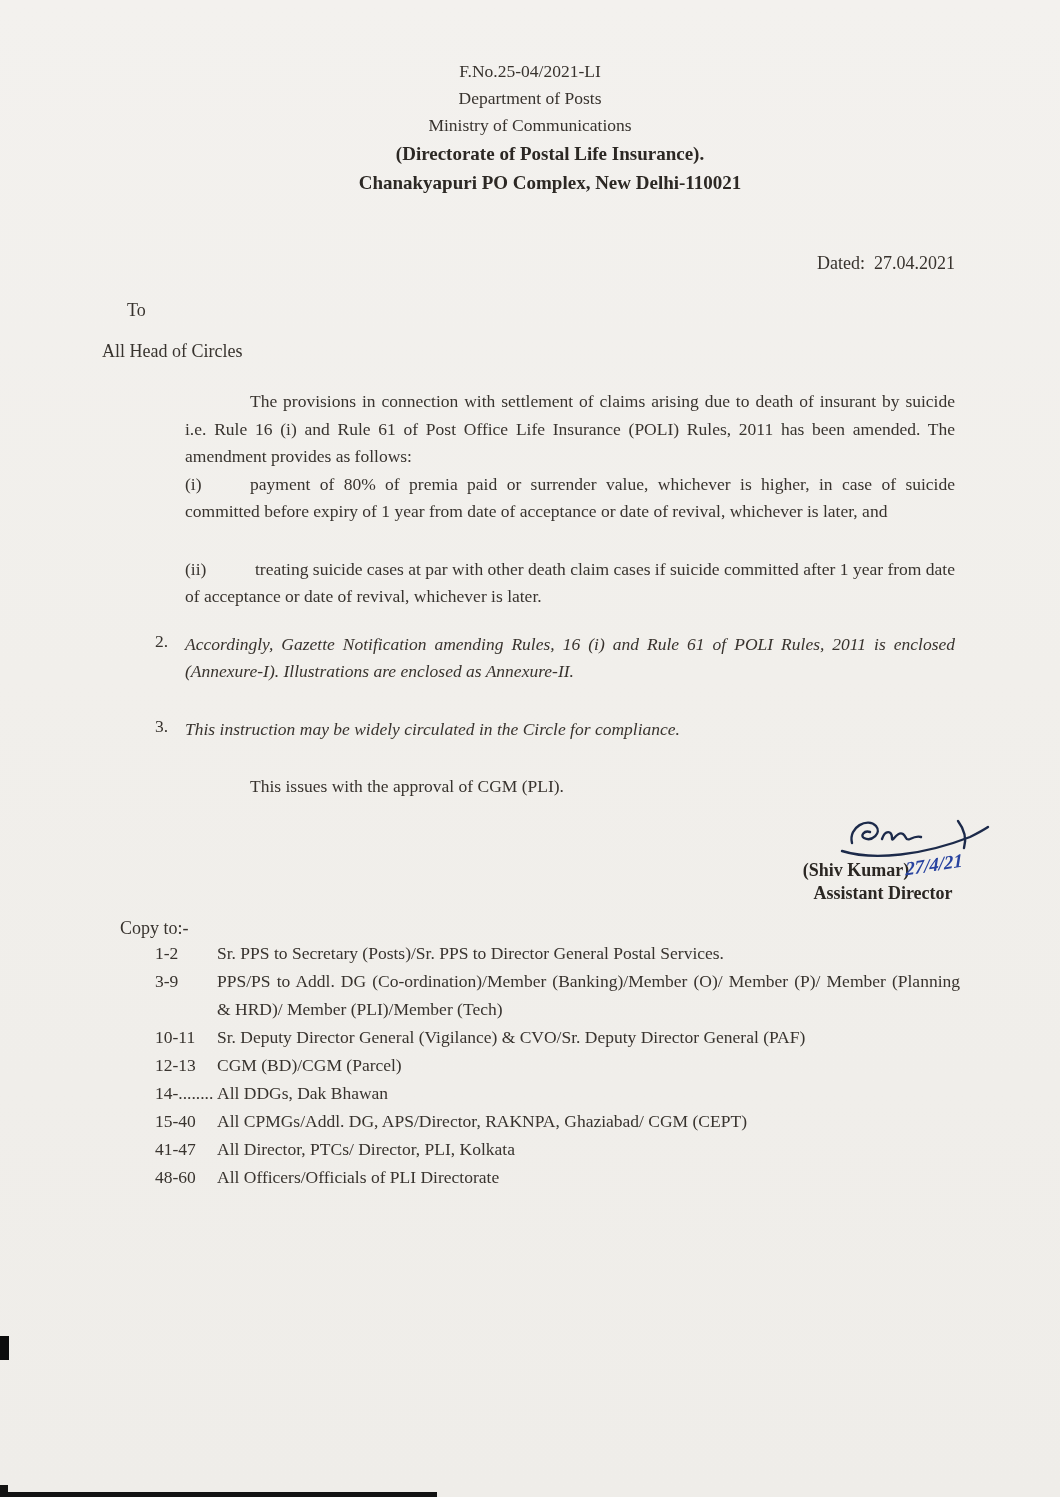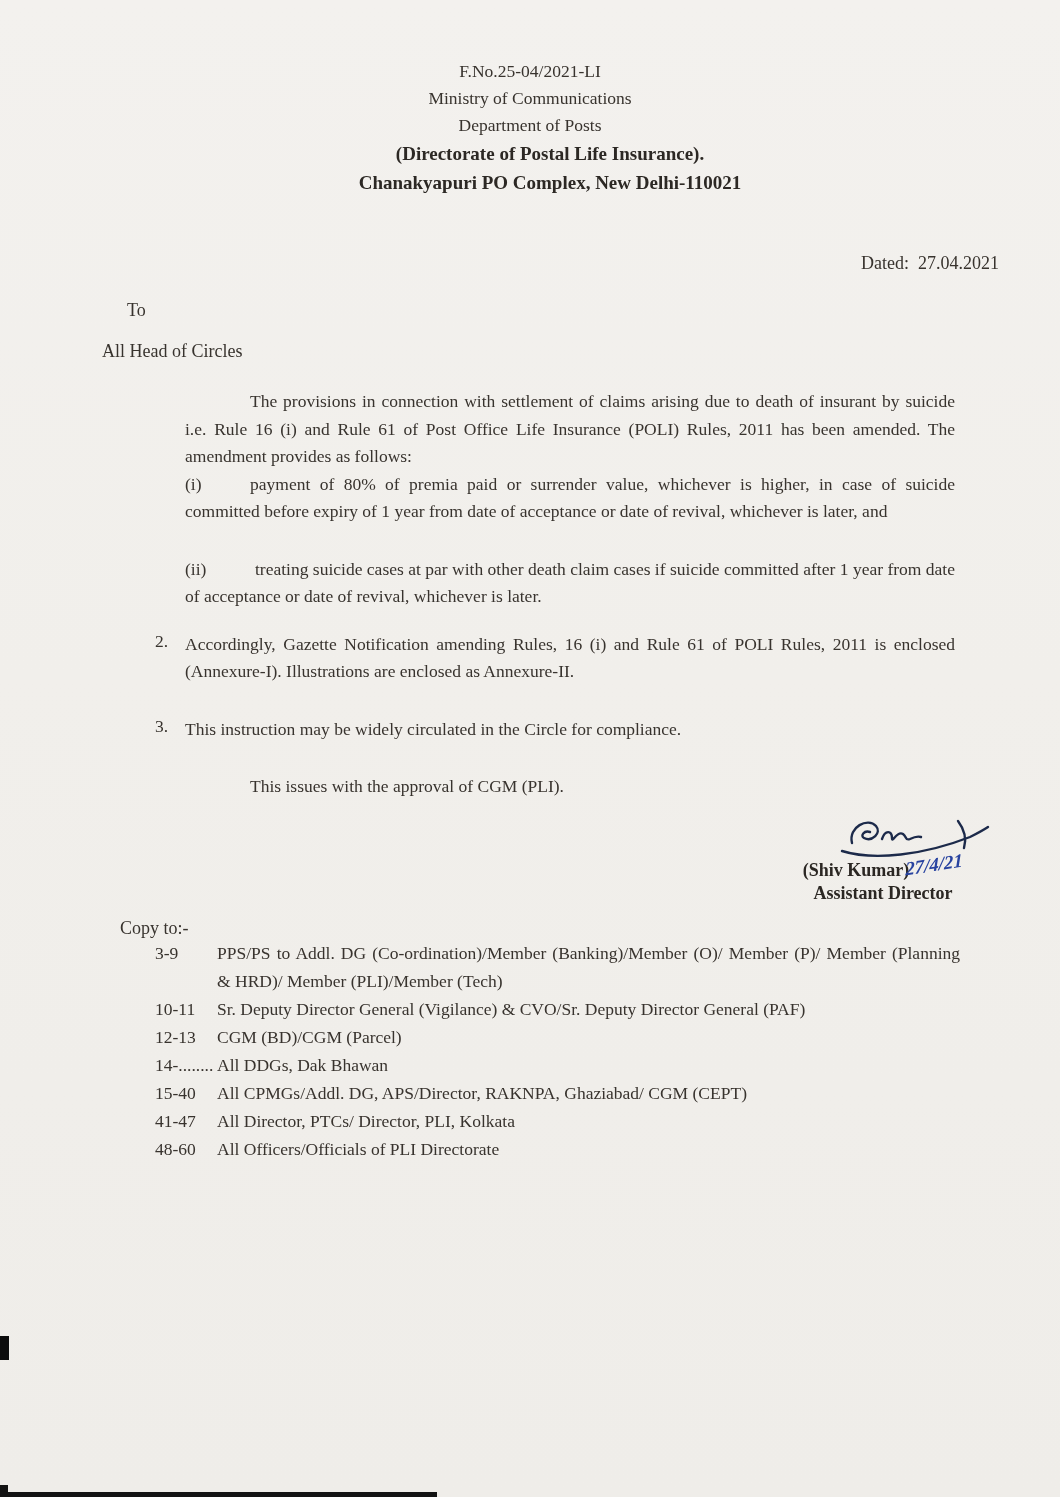--- a/index.html
+++ b/index.html
@@ -13,41 +13,41 @@
     background:linear-gradient(180deg,#f3f1ee 0%,#f1efeb 45%,#efede9 100%);
     color:#38332e;
     overflow:hidden;
   }
 
   
   .letterhead { padding-top:58px; text-align:center; font-size:17.5px; line-height:27px; }
   .letterhead .lh-bold { font-weight:bold; font-size:19px; line-height:29px; color:#2c2824;padding-left:40px; }
 
   
-  .date-line { margin-top:56px; padding-right:61px; text-align:right; font-size:18px; }
+  .date-line { margin-top:56px; padding-right:105px; text-align:right; font-size:18px; }
   .date-line span { white-space:pre; }
 
   .to-label { margin:26px 0 0 127px; font-size:18px; }
   .addressee { margin:20px 0 0 102px; font-size:18px; }
 
   .subject-row { display:flex; margin:24px 105px 0 115px; font-size:18px; }
   .subject-row .sub-label { width:53px; flex-shrink:0; }
   .subject-row .sub-text { font-weight:bold; text-decoration:underline; color:#2b2723; letter-spacing:.2px; }
 
   
   .body-block { margin:26px 105px 0 185px; font-size:17.5px; }
   .body-block p { text-align:justify; line-height:27.5px; }
   .indent-first { text-indent:65px; }
   .marker-i  { display:inline-block; width:65px; text-indent:0; }
   .marker-ii { display:inline-block; width:70px; text-indent:0; }
   .clause-ii { margin-top:30px; }
 
   .num-point { display:flex; margin-left:-30px; margin-top:20px; }
   .num-point .pt-marker { width:30px; flex-shrink:0; }
-  .num-point p { flex:1; }
+  .num-point p { flex:1;font-style:italic; }
   .num-point-3 { margin-top:30px; }
 
   .closing { margin-top:30px; padding-left:65px; }
 
   
   .sign-block { width:250px; margin:12px 52px 0 auto; text-align:center; font-size:18px; }
   .sig-svg { display:block; margin:0 10px -6px auto; }
   .sign-name-row { font-weight:bold; color:#2b2723; white-space:nowrap; }
   .hand-date {
     display:inline-block; color:#2843a0; font-style:italic; font-weight:bold;
@@ -68,22 +68,22 @@
   .artifact-bottom{ position:absolute; left:0; bottom:0; width:437px; height:5px; background:#131313; }
   .artifact-bottom-notch { position:absolute; left:0; bottom:0; width:8px; height:12px; background:#131313; }
 </style>
 </head>
 <body>
 
 <div class="page">
 
   <div class="letterhead">
     <div>F.No.25-04/2021-LI</div>
+    <div>Department of Posts</div>
     <div>Ministry of Communications</div>
-    <div>Department of Posts</div>
     <div class="lh-bold">(Directorate of Postal Life Insurance).</div>
     <div class="lh-bold">Chanakyapuri PO Complex, New Delhi-110021</div>
   </div>
 
   <div class="date-line">
     <span>Dated:  27.04.2021</span>
   </div>
 
   <div class="to-label">To</div>
   <div class="addressee">All Head of Circles</div>
@@ -122,20 +122,24 @@
     <div class="sign-name-row">
       <span>(Shiv Kumar)</span><span class="hand-date">27/4/21</span>
     </div>
     <div class="sign-desig">Assistant Director</div>
   </div>
 
   <div class="copy-block">
     <div class="copy-label">Copy to:-</div>
 
     <div class="copy-row">
+      <span class="range">1-2</span>
+      <span class="ctext">Sr. PPS to Secretary (Posts)/Sr. PPS to Director General Postal Services.</span>
+    </div>
+    <div class="copy-row">
       <span class="range">3-9</span>
       <span class="ctext">PPS/PS to Addl. DG (Co-ordination)/Member (Banking)/Member (O)/ Member (P)/ Member (Planning &amp; HRD)/ Member (PLI)/Member (Tech)</span>
     </div>
     <div class="copy-row">
       <span class="range">10-11</span>
       <span class="ctext">Sr. Deputy Director General (Vigilance) &amp; CVO/Sr. Deputy Director General (PAF)</span>
     </div>
     <div class="copy-row">
       <span class="range">12-13</span>
       <span class="ctext">CGM (BD)/CGM (Parcel)</span>

